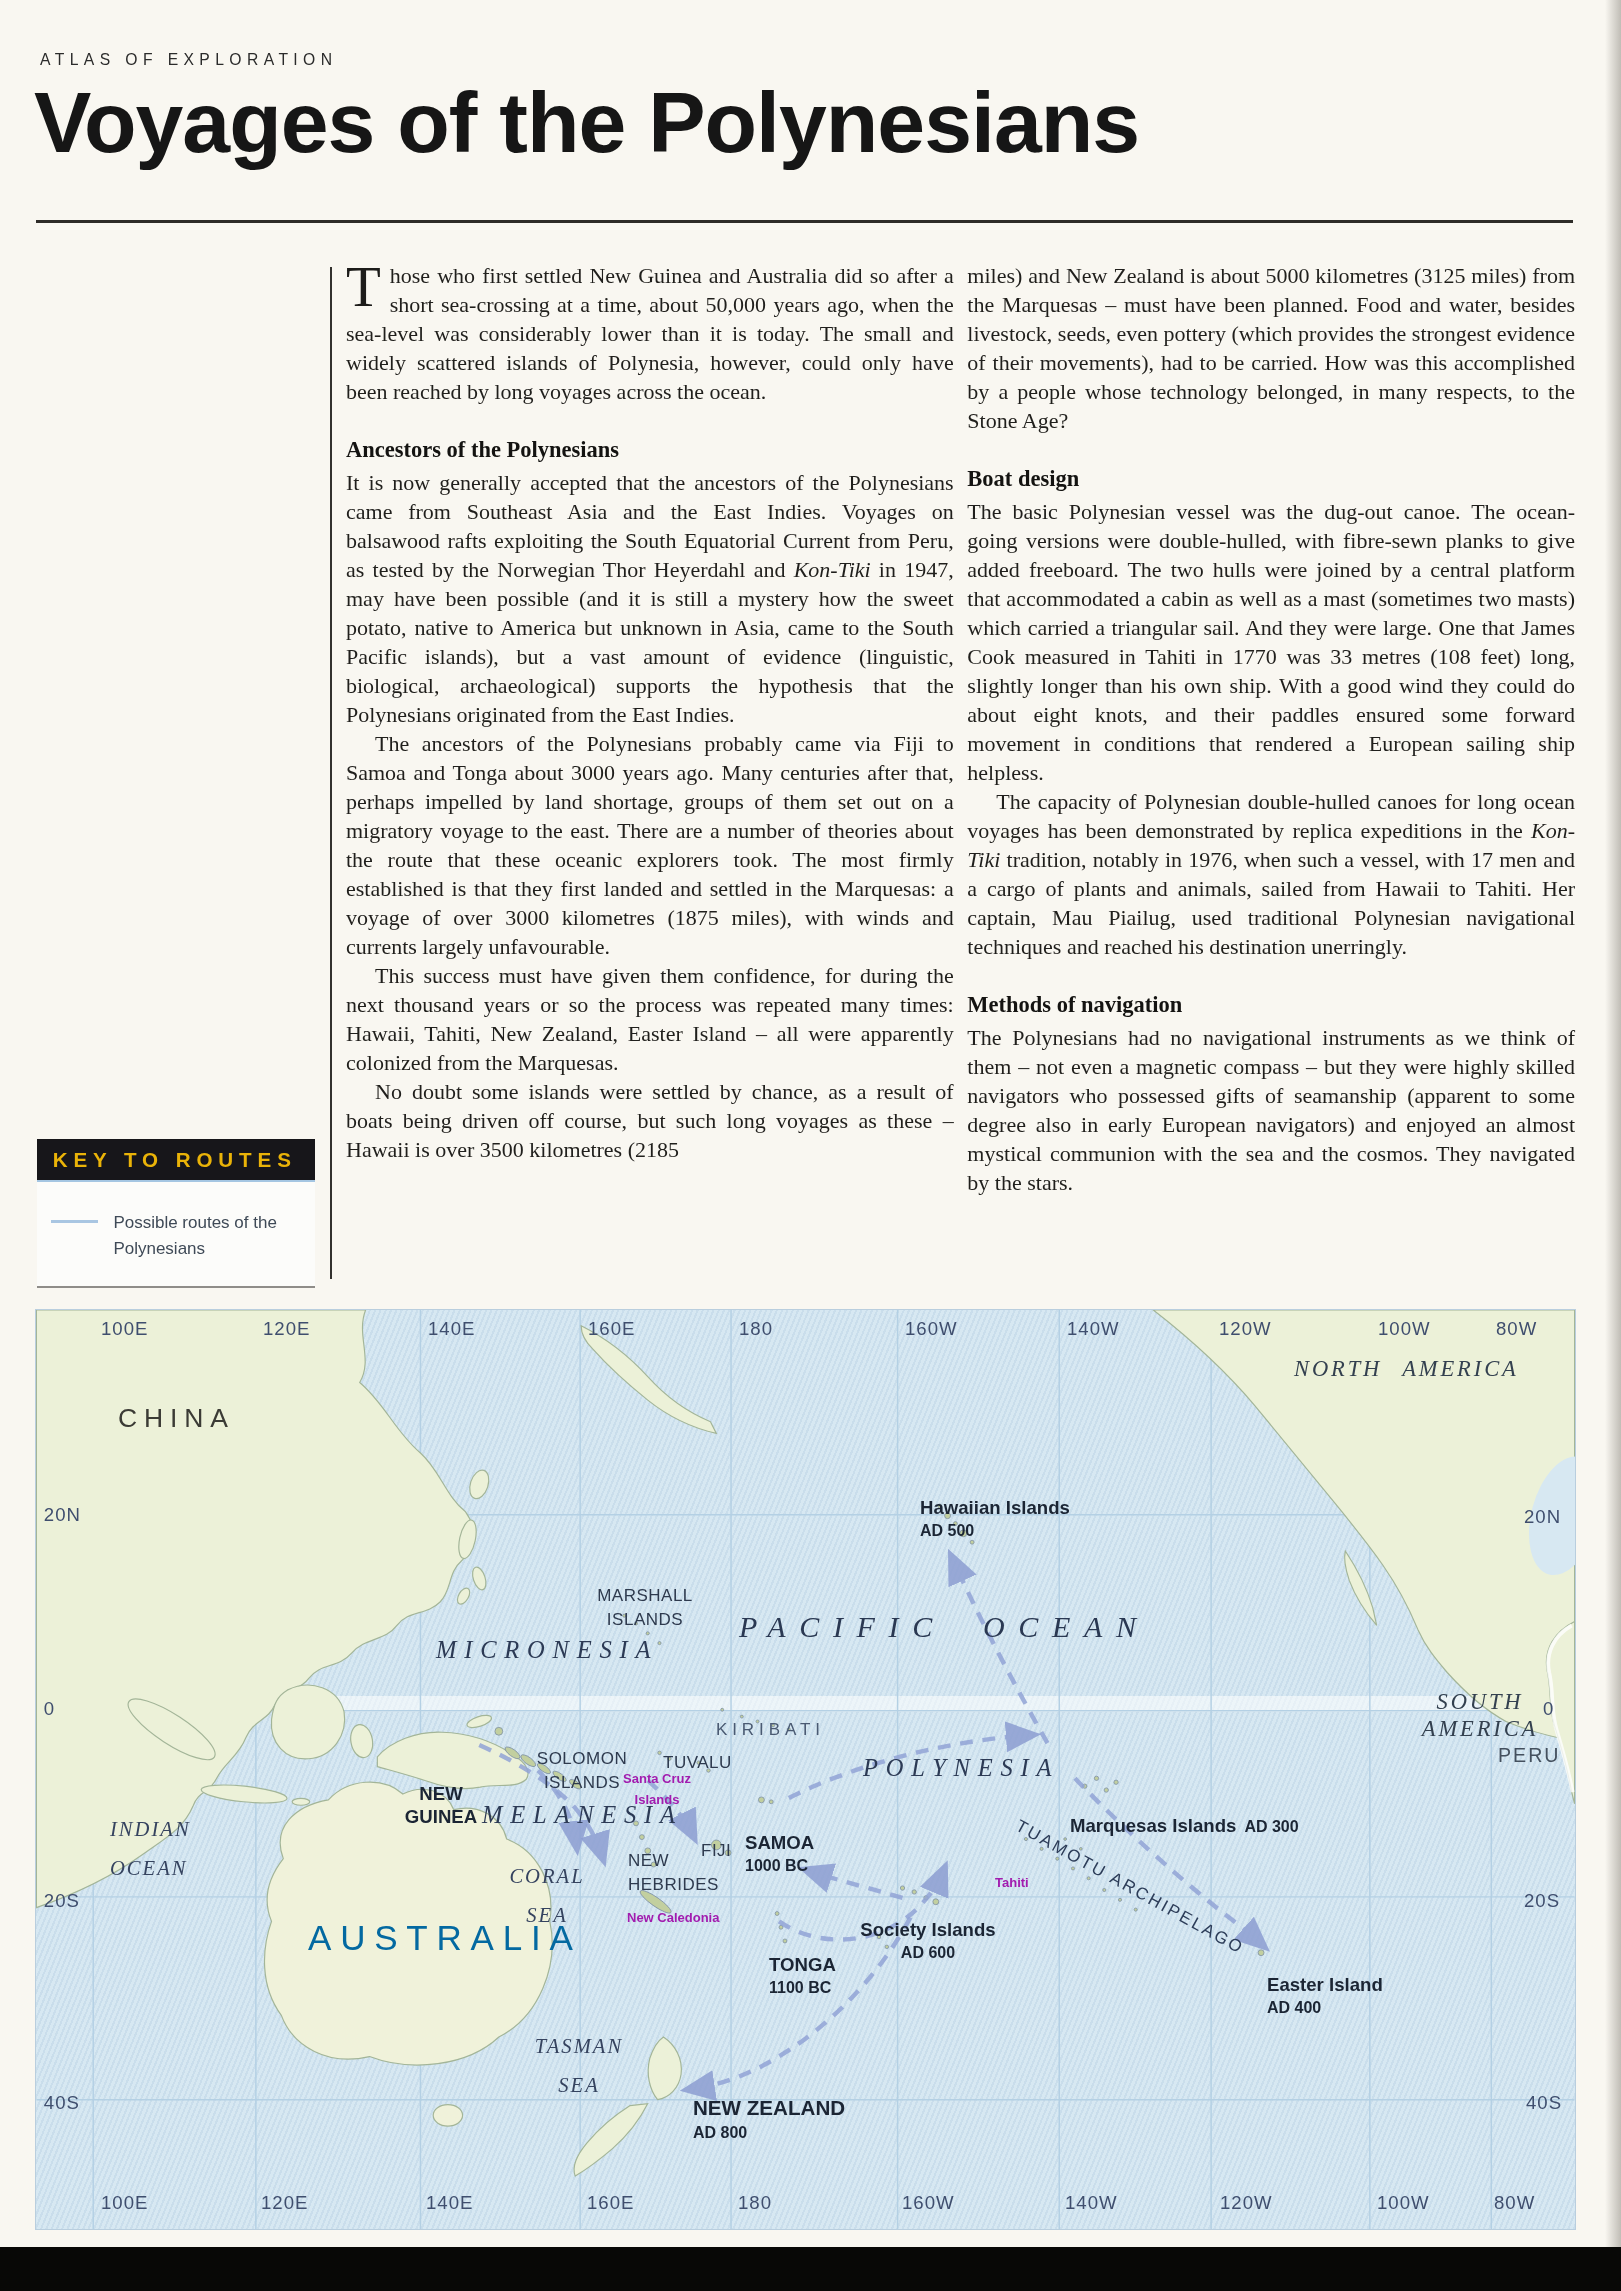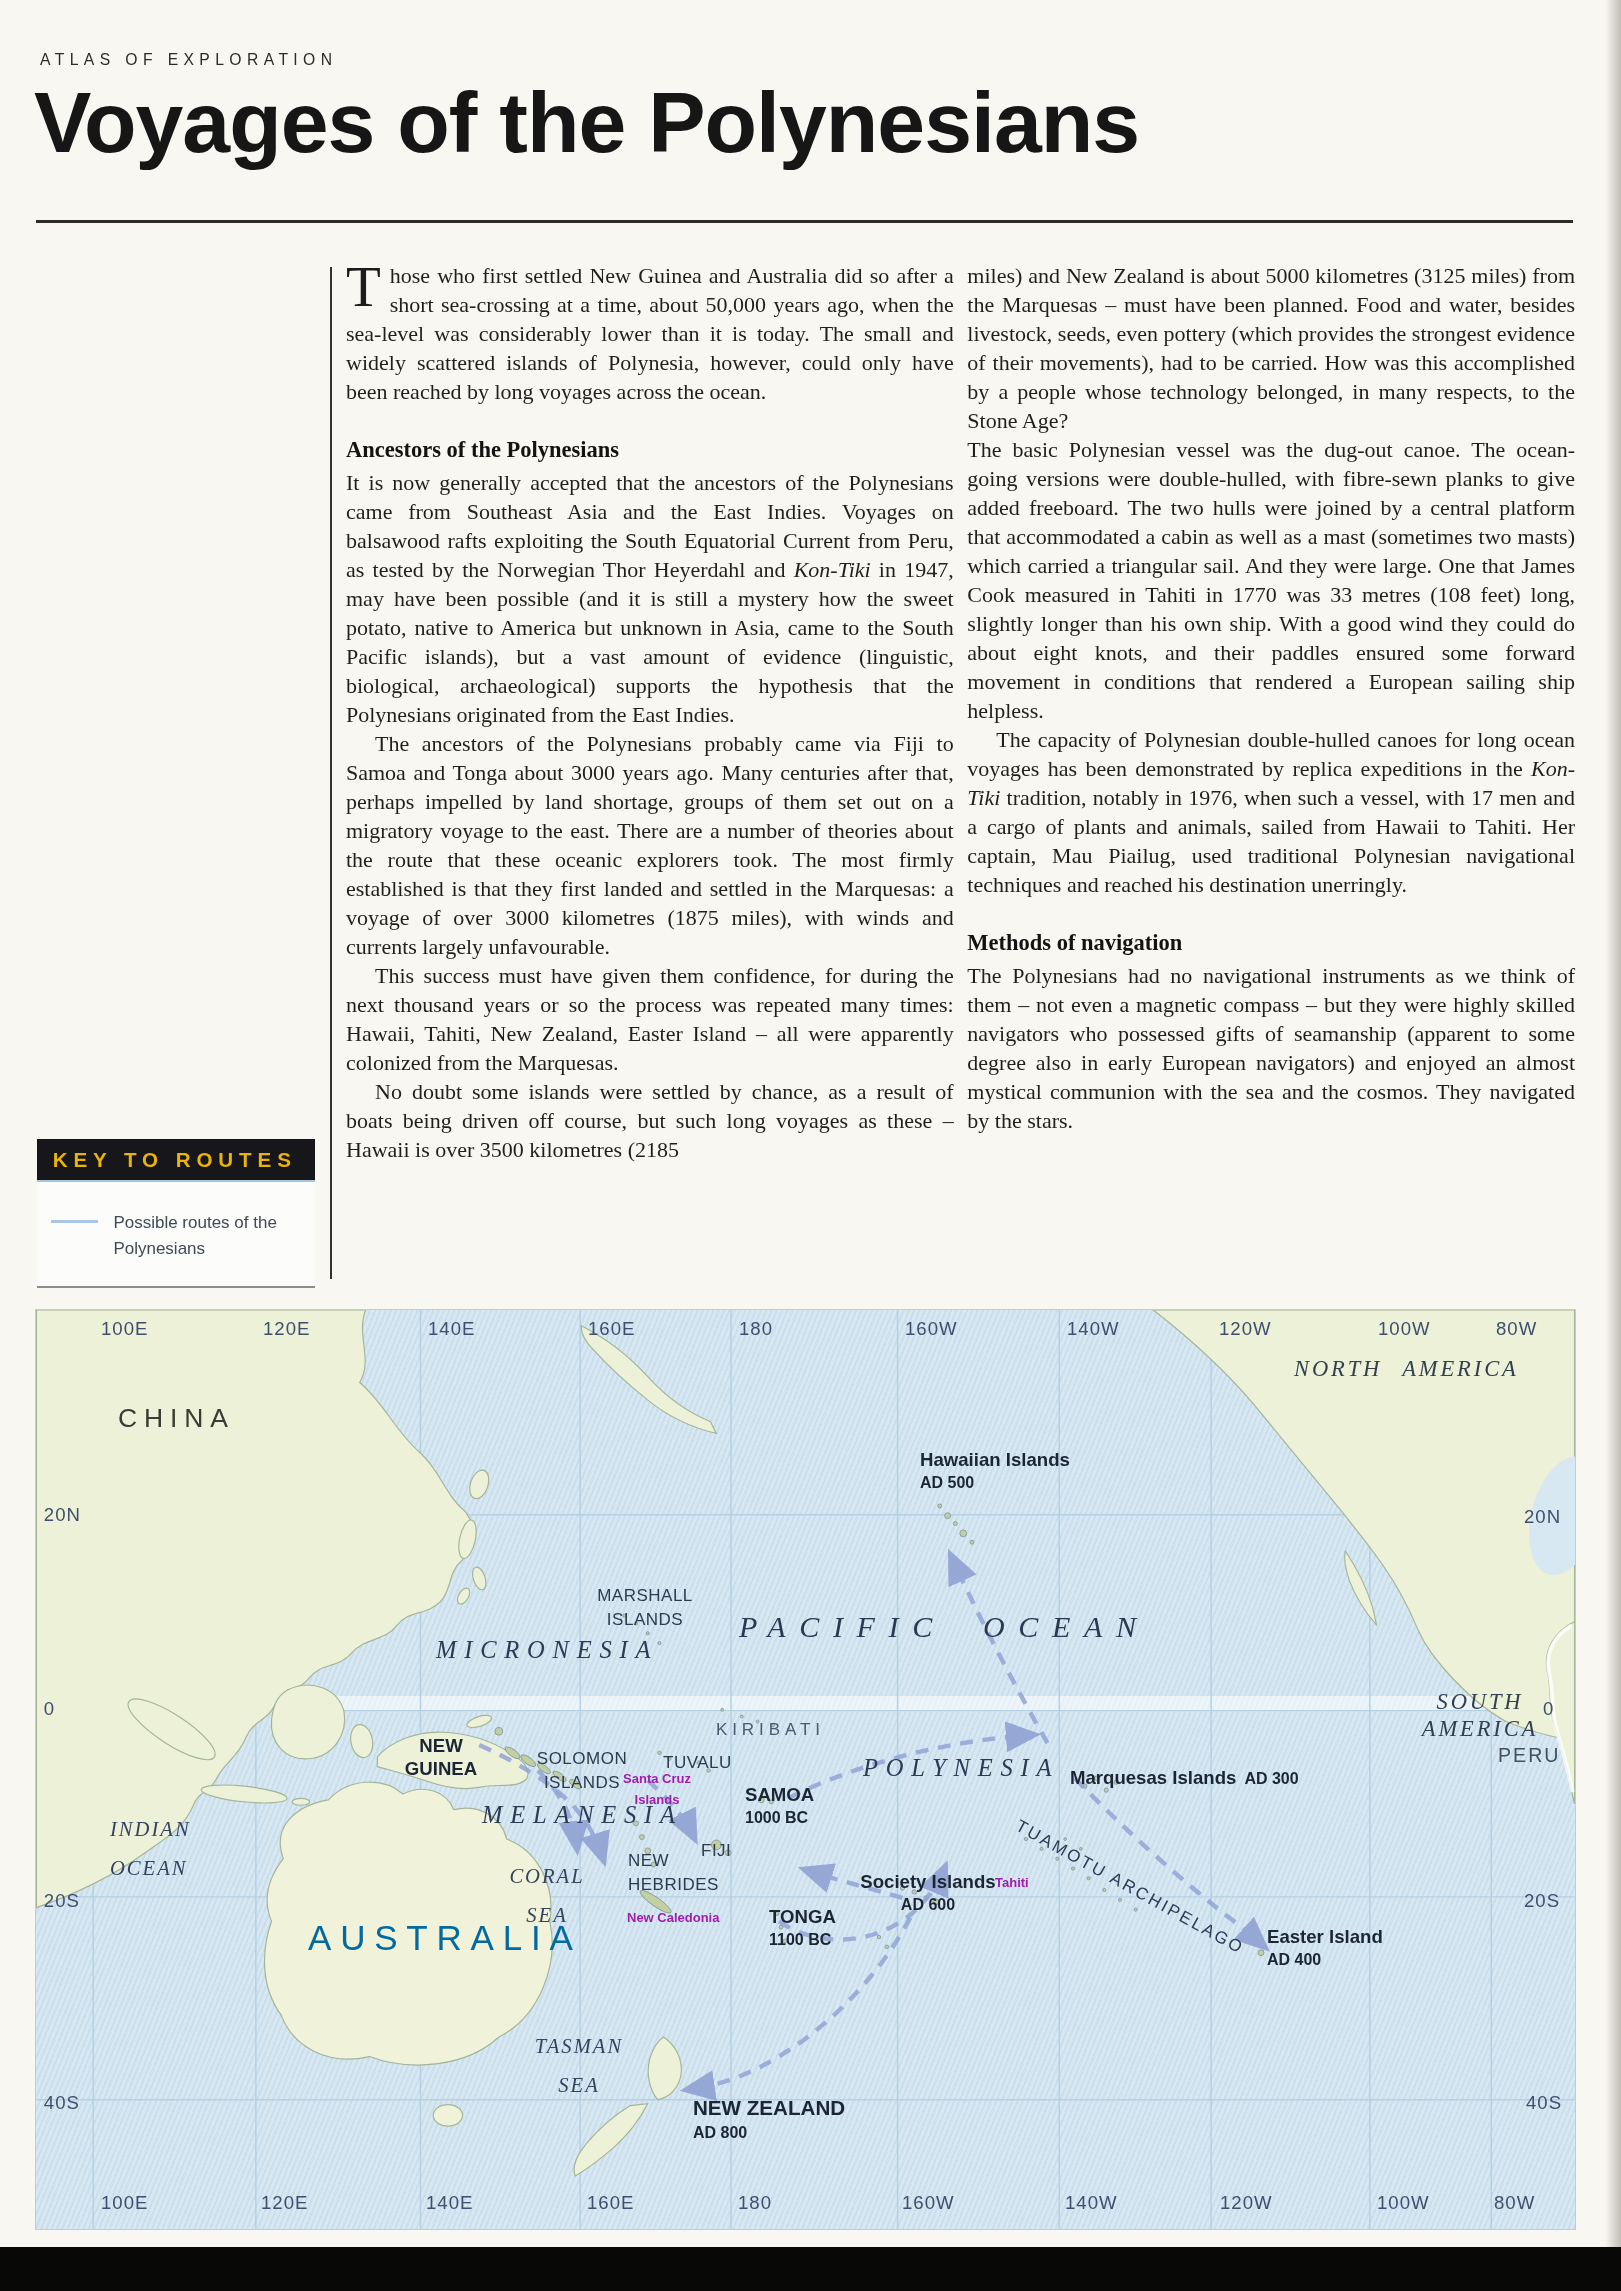--- a/index.html
+++ b/index.html
@@ -46,21 +46,21 @@
   .country{font-size:26.5px;letter-spacing:6.9px;color:#3b3b35;}
   .country-lg{font-size:35px;letter-spacing:8.8px;color:#0369a1;}
   .country-sm{font-size:19.6px;letter-spacing:2px;color:#44505e;}
   .ocean{font-family:"Liberation Serif",serif;font-style:italic;font-size:30px;letter-spacing:13.7px;
     word-spacing:15.7px;color:#2a3852;}
   .region{font-family:"Liberation Serif",serif;font-style:italic;font-size:24.5px;letter-spacing:7.8px;color:#2c3a55;}
   .sea{font-family:"Liberation Serif",serif;font-style:italic;font-size:20.6px;letter-spacing:2px;
     color:#35435f;line-height:39px;}
   .continent{font-family:"Liberation Serif",serif;font-style:italic;font-size:22.5px;letter-spacing:2.9px;
     word-spacing:11.8px;color:#33404f;line-height:27.4px;}
-  .settlement{font-size:18.6px;font-weight:700;color:#1b2534;line-height:22.5px;}
+  .settlement{font-size:18.6px;font-weight:700;color:#1b2534;line-height:22.5px;margin-top:48px;}
   .settlement-lg{font-size:20.6px;font-weight:700;color:#1b2534;line-height:24.5px;}
   .islet{font-size:17px;color:#2e3a4e;line-height:23.5px;letter-spacing:0.5px;}
   .sp{letter-spacing:4.9px;color:#4a5a72;}
   .minor{font-size:13px;color:#a21caf;line-height:20.6px;font-weight:bold;}
   .arch{font-size:17px;letter-spacing:2.5px;color:#2c3c58;}
   .c{transform:translateX(-50%);text-align:center;}
   .route{fill:none;stroke:#92a4d6;stroke-width:4.5;stroke-dasharray:13 10;opacity:0.85;}
   .grid{stroke:#b4d0e4;stroke-width:1.5;}
   .land{fill:#ecf1d8;stroke:#a3b598;stroke-width:1.2;}
   .land2{fill:#f0f2da;stroke:#a3b598;stroke-width:1.2;}
@@ -82,20 +82,21 @@
   <div class="col">
       <p><span class="dropcap">T</span>hose who first settled New Guinea and Australia did so after a short sea-crossing at a time, about 50,000 years ago, when the sea-level was considerably lower than it is today. The small and widely scattered islands of Polynesia, however, could only have been reached by long voyages across the ocean.</p>
       <h3 class="subhead">Ancestors of the Polynesians</h3>
       <p>It is now generally accepted that the ancestors of the Polynesians came from Southeast Asia and the East Indies. Voyages on balsawood rafts exploiting the South Equatorial Current from Peru, as tested by the Norwegian Thor Heyerdahl and <em>Kon-Tiki</em> in 1947, may have been possible (and it is still a mystery how the sweet potato, native to America but unknown in Asia, came to the South Pacific islands), but a vast amount of evidence (linguistic, biological, archaeological) supports the hypothesis that the Polynesians originated from the East Indies.</p>
       <p class="indent">The ancestors of the Polynesians probably came via Fiji to Samoa and Tonga about 3000 years ago. Many centuries after that, perhaps impelled by land shortage, groups of them set out on a migratory voyage to the east. There are a number of theories about the route that these oceanic explorers took. The most firmly established is that they first landed and settled in the Marquesas: a voyage of over 3000 kilometres (1875 miles), with winds and currents largely unfavourable.</p>
       <p class="indent">This success must have given them confidence, for during the next thousand years or so the process was repeated many times: Hawaii, Tahiti, New Zealand, Easter Island – all were apparently colonized from the Marquesas.</p>
       <p class="indent">No doubt some islands were settled by chance, as a result of boats being driven off course, but such long voyages as these – Hawaii is over 3500 kilometres (2185</p>
     </div>
   <div class="col">
       <p>miles) and New Zealand is about 5000 kilometres (3125 miles) from the Marquesas – must have been planned. Food and water, besides livestock, seeds, even pottery (which provides the strongest evidence of their movements), had to be carried. How was this accomplished by a people whose technology belonged, in many respects, to the Stone Age?</p>
+      <h3 class="subhead">Boat design</h3>
       <p>The basic Polynesian vessel was the dug-out canoe. The ocean-going versions were double-hulled, with fibre-sewn planks to give added freeboard. The two hulls were joined by a central platform that accommodated a cabin as well as a mast (sometimes two masts) which carried a triangular sail. And they were large. One that James Cook measured in Tahiti in 1770 was 33 metres (108 feet) long, slightly longer than his own ship. With a good wind they could do about eight knots, and their paddles ensured some forward movement in conditions that rendered a European sailing ship helpless.</p>
       <p class="indent">The capacity of Polynesian double-hulled canoes for long ocean voyages has been demonstrated by replica expeditions in the <em>Kon-Tiki</em> tradition, notably in 1976, when such a vessel, with 17 men and a cargo of plants and animals, sailed from Hawaii to Tahiti. Her captain, Mau Piailug, used traditional Polynesian navigational techniques and reached his destination unerringly.</p>
       <h3 class="subhead">Methods of navigation</h3>
       <p>The Polynesians had no navigational instruments as we think of them – not even a magnetic compass – but they were highly skilled navigators who possessed gifts of seamanship (apparent to some degree also in early European navigators) and enjoyed an almost mystical communion with the sea and the cosmos. They navigated by the stars.</p>
     </div>
 </div>
 
 <div class="keybox">
   <div class="keybox-header">KEY TO ROUTES</div>
   <div class="keybox-blue"></div>

